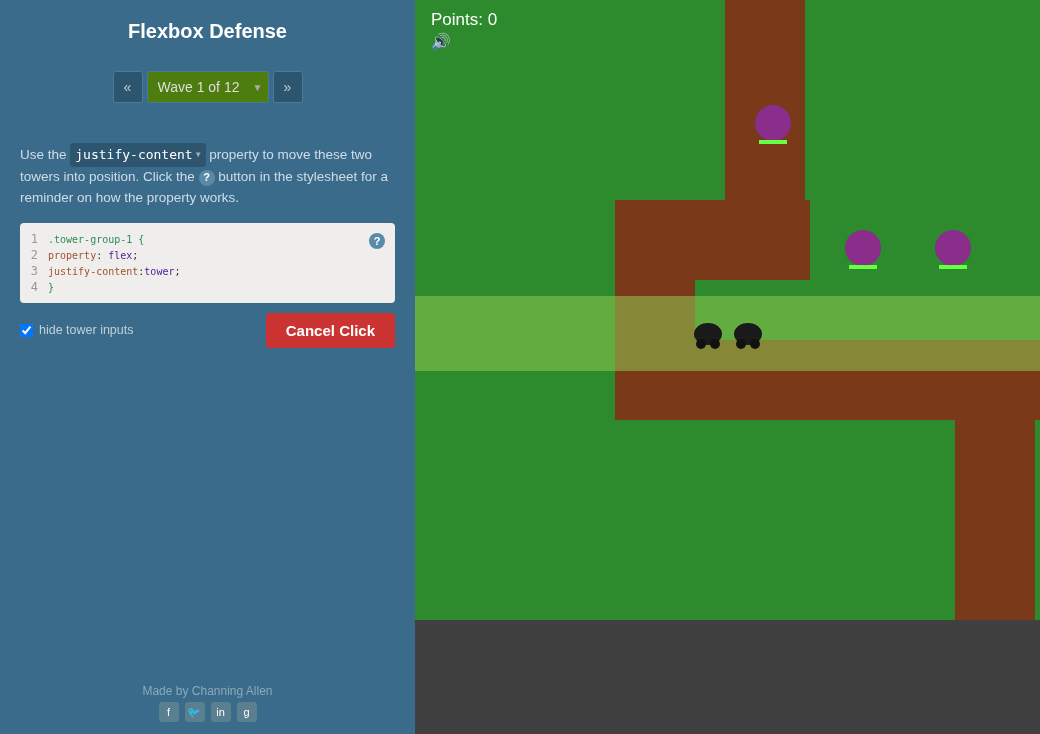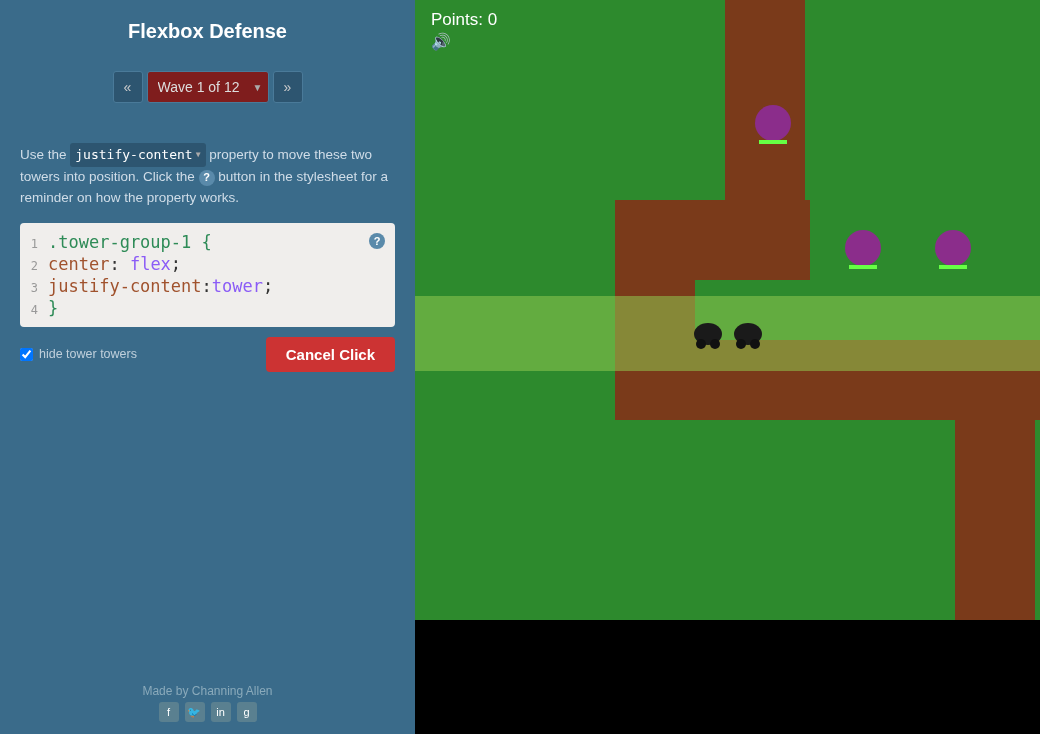--- a/index.html
+++ b/index.html
@@ -45,21 +45,21 @@
       width: 30px;
       height: 32px;
       font-size: 14px;
       cursor: pointer;
       display: flex;
       align-items: center;
       justify-content: center;
     }
 
     #wave-selector {
-      background: #7f1d1d;
+      background: #4d7c0f;
       color: #ddd;
       border: 1px solid #4a7a99;
       border-radius: 3px;
       height: 32px;
       padding: 0 10px;
       font-size: 14px;
       cursor: pointer;
       appearance: none;
       -webkit-appearance: none;
       padding-right: 20px;
@@ -141,27 +141,27 @@
       font-size: 12px;
       width: 28px;
       text-align: right;
       padding-right: 10px;
       font-family: monospace;
       user-select: none;
     }
 
     .line-code {
       font-family: monospace;
-      font-size: 17px;
+      font-size: 10px;
       color: #333;
       flex: 1;
     }
 
     .code-prop { color: #a0522d; }
-    .code-val { color: #8b5cf6; }
+    .code-val { color: #4c1d95; }
     .code-selector { color: #2e8b57; }
 
     #help-corner {
       position: absolute;
       top: 8px;
       right: 10px;
     }
 
     #editor-footer {
       display: flex;
@@ -215,21 +215,21 @@
       justify-content: center;
       color: #fff;
       font-size: 11px;
       cursor: pointer;
     }
 
     
     #right-panel {
       flex: 1;
       height: 734px;
-      background: #000000;
+      background: #404040;
       position: relative;
     }
 
     #game-area {
       width: 625px;
       height: 620px;
       background: #2d8a2d;
       position: absolute;
       top: 0;
       left: 0;
@@ -335,40 +335,40 @@
   </div>
 
   <div id="code-editor">
     <div id="code-lines">
     <div class="code-line">
           <span class="line-num">1</span>
           <span class="line-code"><span class="code-selector">.tower-group-1 {</span></span>
         </div>
         <div class="code-line">
           <span class="line-num">2</span>
-          <span class="line-code">  <span class="code-prop">center</span>: <span class="code-val">flex</span>;</span>
+          <span class="line-code">  <span class="code-prop">property</span>: <span class="code-val">flex</span>;</span>
         </div>
         <div class="code-line">
           <span class="line-num">3</span>
           <span class="line-code">  <span class="code-prop">justify-content</span>:<span class="code-val">tower</span>;</span>
         </div>
         <div class="code-line">
           <span class="line-num">4</span>
           <span class="line-code"><span class="code-selector">}</span></span>
         </div>
       </div>
     <div id="help-corner">
       <span class="help-icon">?</span>
     </div>
   </div>
 
   <div id="editor-footer">
     <label id="hide-towers-label">
       <input type="checkbox" checked="" style="">
-      <span>hide tower towers</span>
+      <span>hide tower inputs</span>
     </label>
     <button id="cancel-wave-btn">Cancel Click</button>
   </div>
 
   <div id="made-by">
     <span>Made by Channing Allen</span>
     <div id="social-icons">
       <div class="social-icon">f</div>
       <div class="social-icon">🐦</div>
       <div class="social-icon">in</div>

